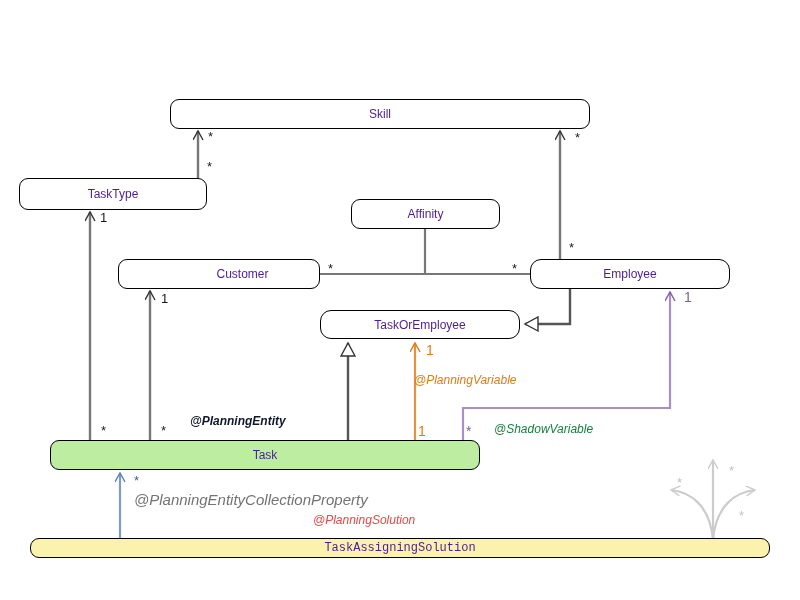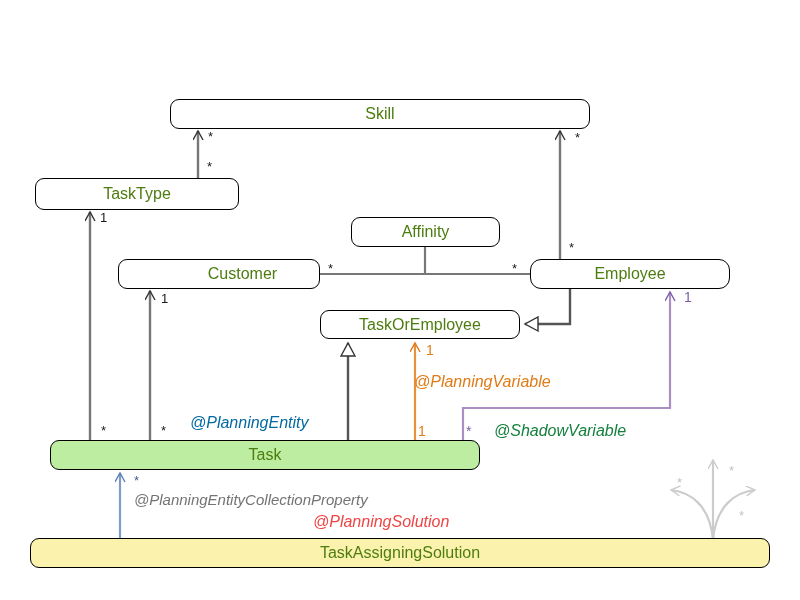--- a/index.html
+++ b/index.html
@@ -35,22 +35,22 @@
   }
   .node {
     position: absolute;
     box-sizing: border-box;
     border: 1.5px solid #000000;
     border-radius: 9px;
     background: #ffffff;
     display: flex;
     align-items: center;
     justify-content: center;
-    font-size: 16px;
-    color: #4d7c0f;
+    font-size: 12px;
+    color: #4c1d95;
     line-height: 1;
     white-space: nowrap;
   }
   .node.entity {
     background: #bdeda0;
   }
   .node.solution {
     background: #fbf2ae;
   }
   .mult {
@@ -60,25 +60,25 @@
     line-height: 1;
     white-space: nowrap;
   }
   .mult.orange { color: #e07b16; font-size: 14px; }
   .mult.purple { color: #7b5ea7; font-size: 14px; }
   .mult.blue   { color: #3d5f99; font-size: 13px; }
   .mult.ghost  { color: #c2c2c2; }
   .stereo {
     position: absolute;
     font-style: italic;
-    font-size: 16px;
+    font-size: 12px;
     line-height: 1;
     white-space: nowrap;
   }
-  .stereo.green  { color: #0369a1; }
+  .stereo.green  { color: #0f172a; font-weight: bold; }
   .stereo.orange { color: #e07b16; }
   .stereo.purple { color: #15803d; margin-top: 8px; }
   .stereo.blue   { color: #737373; }
   .stereo.yellow { color: #ef4444; }
 </style>
 </head>
 <body>
 
 <div id="canvas">
 
@@ -130,39 +130,39 @@
 
       <path d="M713,540 L713,460" stroke="#cccccc" stroke-width="2.2" marker-end="url(#arrowGhost)"></path>
       <path d="M713,540 C710,505 690,492 671,490" stroke="#cccccc" stroke-width="2.2" marker-end="url(#arrowGhost)"></path>
       <path d="M713,540 C716,505 736,492 755,490" stroke="#cccccc" stroke-width="2.2" marker-end="url(#arrowGhost)"></path>
     </g>
   </svg>
 
   <div class="node" style="left:170px;top:99px;width:420px;height:30px;">
       <span>Skill</span>
     </div>
-  <div class="node" style="left:35px;top:178px;width:204px;height:32px;">
+  <div class="node" style="left:19px;top:178px;width:188px;height:32px;">
       <span>TaskType</span>
     </div>
-  <div class="node" style="left:351px;top:217px;width:149px;height:30px;">
+  <div class="node" style="left:351px;top:199px;width:149px;height:30px;">
       <span>Affinity</span>
     </div>
   <div class="node" style="left:118px;top:259px;width:202px;height:30px;padding-left:47px;">
       <span>Customer</span>
     </div>
   <div class="node" style="left:530px;top:259px;width:200px;height:30px;border-radius:11px;">
       <span>Employee</span>
     </div>
-  <div class="node" style="left:320px;top:310px;width:200px;height:29px;">
+  <div class="node" style="left:320px;top:310px;width:200px;height:29px;border-radius:11px;">
       <span>TaskOrEmployee</span>
     </div>
   <div class="node entity" style="left:50px;top:440px;width:430px;height:30px;text-align:right;">
       <span>Task</span>
     </div>
-  <div class="node solution" style="left:30px;top:538px;width:740px;height:30px;">
+  <div class="node solution" style="left:30px;top:538px;width:740px;height:20px;font-family:Liberation Mono, monospace;">
       <span>TaskAssigningSolution</span>
     </div>
 
   <div class="stereo green" style="left:190px;top:415px;">@PlanningEntity</div>
   <div class="stereo orange" style="left:414px;top:374px;">@PlanningVariable</div>
   <div class="stereo purple" style="left:494px;top:415px;">@ShadowVariable</div>
   <div class="stereo blue" style="left:134px;top:492px;font-size:15px;">@PlanningEntityCollectionProperty</div>
   <div class="stereo yellow" style="left:313px;top:514px;">@PlanningSolution</div>
 
   <div class="mult" style="left:208px;top:130px;">*</div>

